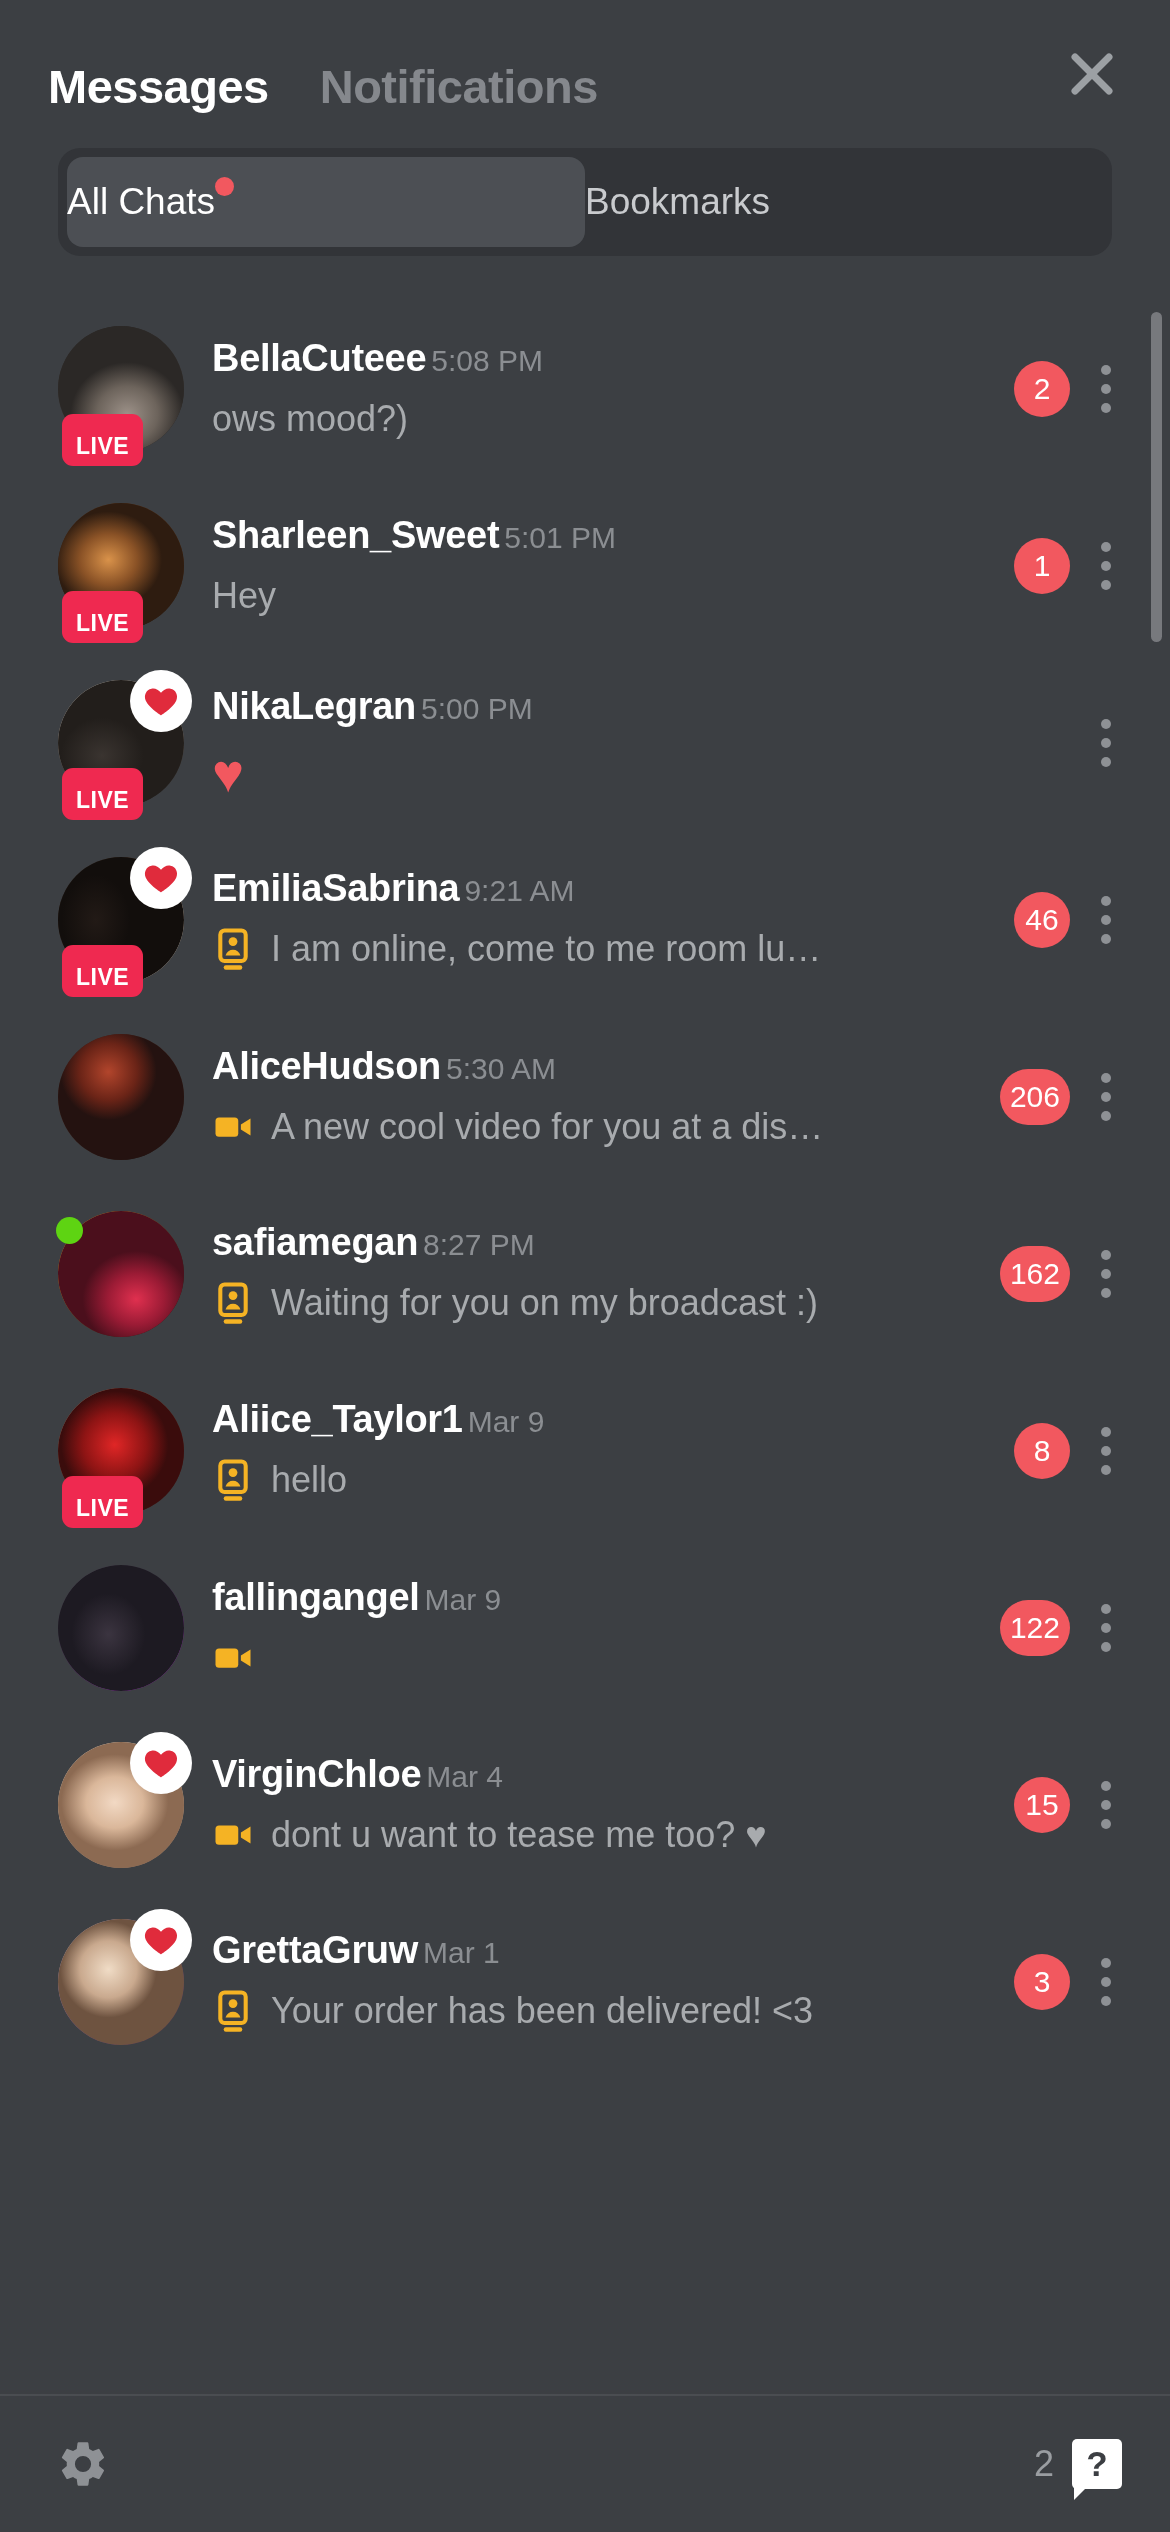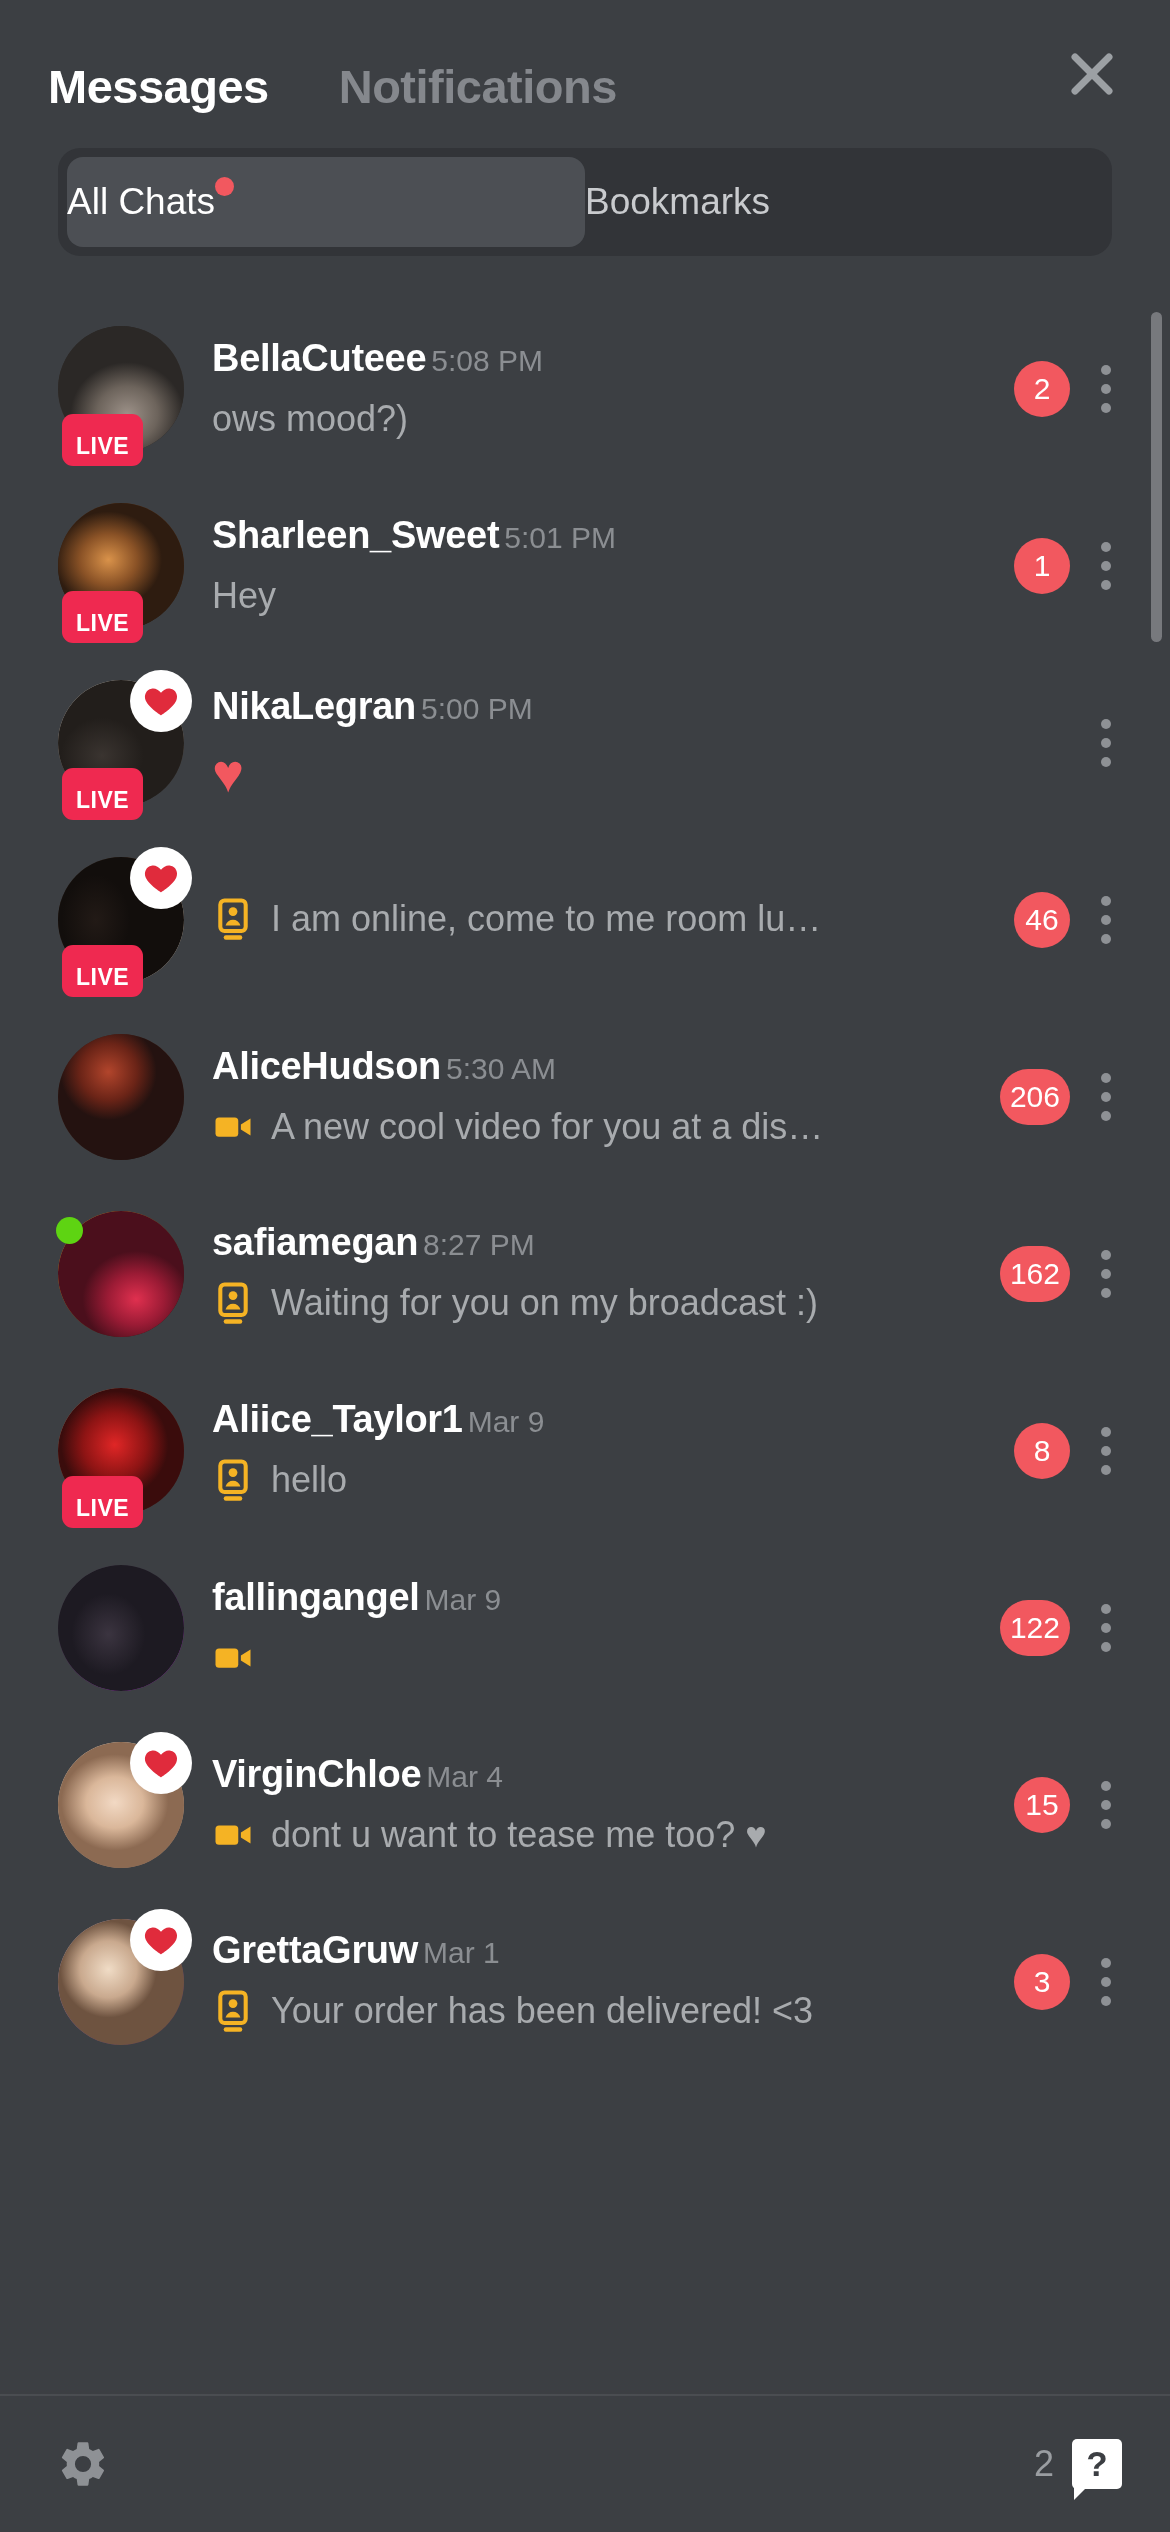--- a/index.html
+++ b/index.html
@@ -26,21 +26,21 @@
     position: relative;
     height: 148px;
     flex: 0 0 148px;
     display: flex;
     align-items: center;
     padding: 0 44px 0 48px;
   }
   .header-tabs {
     display: flex;
     align-items: flex-start;
-    gap: 70px;
+    gap: 51px;
     margin-top: 24px;
   }
   .header-tab {
     font-size: 47px;
     font-weight: bold;
     letter-spacing: -0.5px;
     line-height: 1;
     cursor: pointer;
   }
   .header-tab.active { color: #ffffff; }
@@ -475,20 +475,24 @@
               <div class="ph ph-emilia"></div>
             </div>
             <span class="heart-badge">
               <svg width="38" height="38" viewBox="0 0 24 24" aria-hidden="true">
                 <path d="M12 21s-7.5-4.7-9.6-9.2C.9 8.4 2.6 4.9 6 4.2c2.2-.5 4.3.5 6 2.6 1.7-2.1 3.8-3.1 6-2.6 3.4.7 5.1 4.2 3.6 7.6C19.5 16.3 12 21 12 21Z" fill="#e02b3c"></path>
               </svg>
             </span>
             <span class="live-badge">LIVE</span>
           </div>
           <div class="text-col">
+            <div class="name-line">
+              <span class="uname">EmiliaSabrina</span>
+              <span class="time">9:21 AM</span>
+            </div>
             <div class="msg-line">
               <span class="msg-icon">
                 <svg width="42" height="44" viewBox="0 0 24 26" aria-hidden="true">
                   <rect x="4.5" y="1.5" width="15" height="18" rx="2.5" fill="none" stroke="#f5b324" stroke-width="2.4"></rect>
                   <circle cx="12" cy="8" r="2.6" fill="#f5b324"></circle>
                   <path d="M7.6 16.2c.7-2.2 2.4-3.3 4.4-3.3s3.7 1.1 4.4 3.3Z" fill="#f5b324"></path>
                   <rect x="6.5" y="22" width="11" height="2.6" rx="1.3" fill="#f5b324"></rect>
                 </svg>
               </span>
               <span class="msg-text">I am online, come to me room lu…</span>

